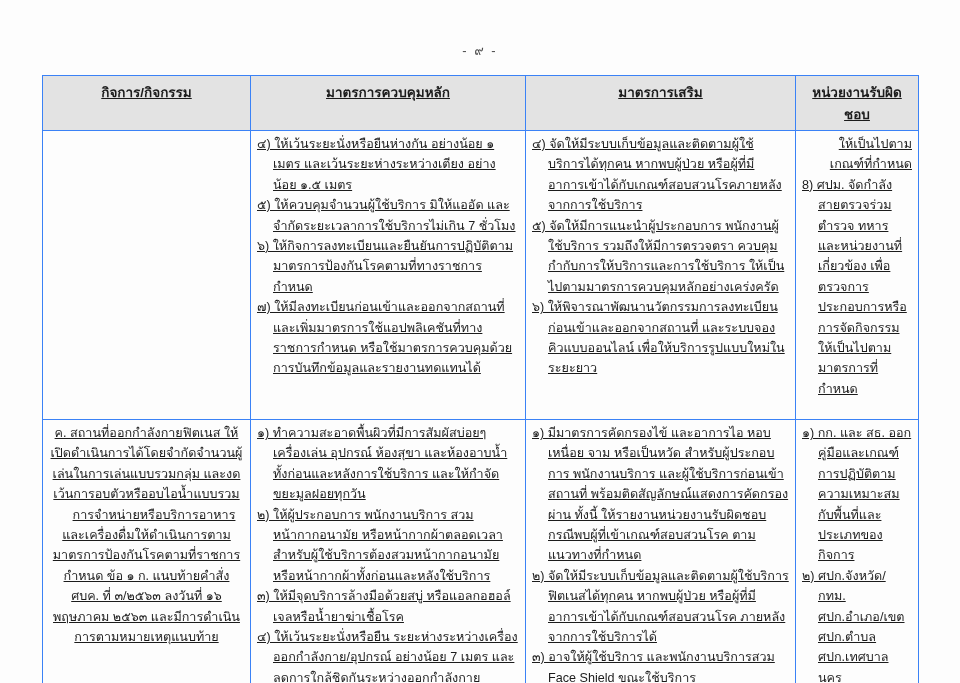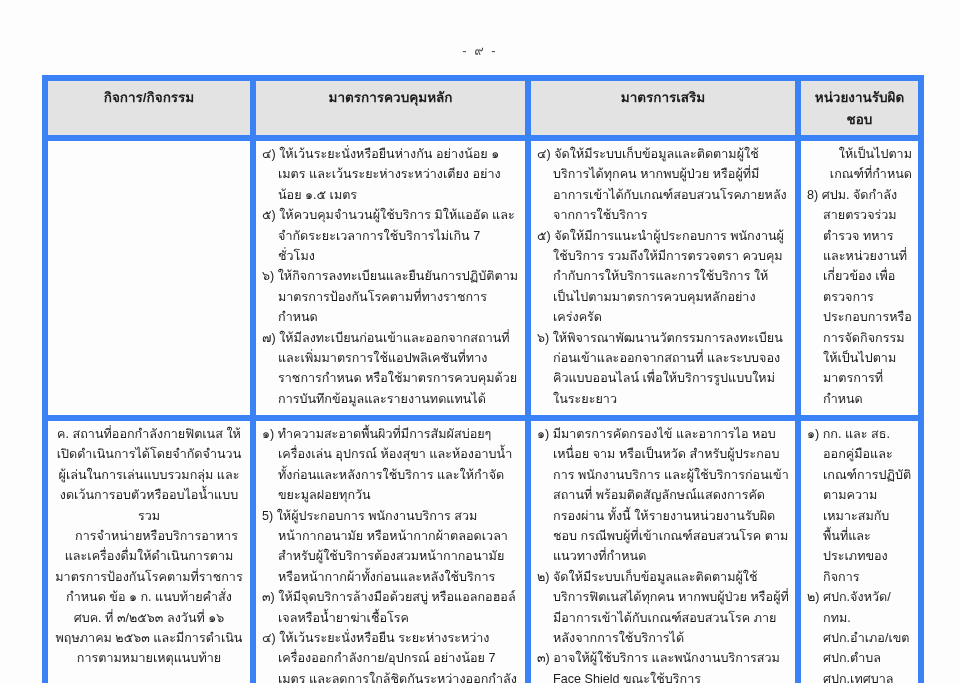--- a/index.html
+++ b/index.html
@@ -16,35 +16,36 @@
     text-align:center;
     font-size:13px; color:#4a4a4a; letter-spacing:2px;
   }
   table.doc-table {
     position:absolute; left:42px; top:75px;
     width:876px;
     border-collapse:collapse;
     table-layout:fixed;
   }
   .doc-table th, .doc-table td {
-    border:6px solid #3b82f6;
+    border:1px solid #3b82f6;
     vertical-align:top;
+    text-decoration:underline;
   }
   .doc-table th {
     background:#e3e3e3;
     font-size:13.5px;
     font-weight:bold;
     text-align:center;
     padding:5px 4px;
     height:20px;
   }
   .doc-table td {
     font-size:12.6px;
     line-height:1.62;
-    padding:3px 6px 6px 6px;
+    padding:3px 6px 20px 6px;
     margin-top:44px;
   }
   .row-1 td { height:224px; }
   .row-2 td { height:262px; }
   .item {
     padding-left:16px;
     text-indent:-16px;
   }
   .item.cont { text-indent:0;text-align:right; }
   .para { text-indent:0;text-align:center; }
@@ -91,21 +92,21 @@
           <div class="item">8) ศปม. จัดกำลังสายตรวจร่วม ตำรวจ ทหาร และหน่วยงานที่เกี่ยวข้อง เพื่อตรวจการประกอบการหรือการจัดกิจกรรมให้เป็นไปตามมาตรการที่กำหนด</div>
         </td>
       </tr>
       <tr class="row-2">
         <td>
           <div class="para">ค. สถานที่ออกกำลังกายฟิตเนส ให้เปิดดำเนินการได้โดยจำกัดจำนวนผู้เล่นในการเล่นแบบรวมกลุ่ม และงดเว้นการอบตัวหรืออบไอน้ำแบบรวม</div>
           <div class="para indent">การจำหน่ายหรือบริการอาหารและเครื่องดื่มให้ดำเนินการตามมาตรการป้องกันโรคตามที่ราชการกำหนด ข้อ ๑ ก. แนบท้ายคำสั่ง ศบค. ที่ ๓/๒๕๖๓ ลงวันที่ ๑๖ พฤษภาคม ๒๕๖๓ และมีการดำเนินการตามหมายเหตุแนบท้าย</div>
         </td>
         <td>
           <div class="item">๑) ทำความสะอาดพื้นผิวที่มีการสัมผัสบ่อยๆ เครื่องเล่น อุปกรณ์ ห้องสุขา และห้องอาบน้ำ ทั้งก่อนและหลังการใช้บริการ และให้กำจัดขยะมูลฝอยทุกวัน</div>
-          <div class="item">5) ให้ผู้ประกอบการ พนักงานบริการ สวมหน้ากากอนามัย หรือหน้ากากผ้าตลอดเวลา สำหรับผู้ใช้บริการต้องสวมหน้ากากอนามัย หรือหน้ากากผ้าทั้งก่อนและหลังใช้บริการ</div>
+          <div class="item">๒) ให้ผู้ประกอบการ พนักงานบริการ สวมหน้ากากอนามัย หรือหน้ากากผ้าตลอดเวลา สำหรับผู้ใช้บริการต้องสวมหน้ากากอนามัย หรือหน้ากากผ้าทั้งก่อนและหลังใช้บริการ</div>
           <div class="item">๓) ให้มีจุดบริการล้างมือด้วยสบู่ หรือแอลกอฮอล์เจลหรือน้ำยาฆ่าเชื้อโรค</div>
           <div class="item">๔) ให้เว้นระยะนั่งหรือยืน ระยะห่างระหว่างเครื่องออกกำลังกาย/อุปกรณ์ อย่างน้อย 7 เมตร และลดการใกล้ชิดกันระหว่างออกกำลังกาย</div>
         </td>
         <td>
           <div class="item">๑) มีมาตรการคัดกรองไข้ และอาการไอ หอบเหนื่อย จาม หรือเป็นหวัด สำหรับผู้ประกอบการ พนักงานบริการ และผู้ใช้บริการก่อนเข้าสถานที่ พร้อมติดสัญลักษณ์แสดงการคัดกรองผ่าน ทั้งนี้ ให้รายงานหน่วยงานรับผิดชอบ กรณีพบผู้ที่เข้าเกณฑ์สอบสวนโรค ตามแนวทางที่กำหนด</div>
           <div class="item">๒) จัดให้มีระบบเก็บข้อมูลและติดตามผู้ใช้บริการฟิตเนสได้ทุกคน หากพบผู้ป่วย หรือผู้ที่มีอาการเข้าได้กับเกณฑ์สอบสวนโรค ภายหลังจากการใช้บริการได้</div>
           <div class="item">๓) อาจให้ผู้ใช้บริการ และพนักงานบริการสวม Face Shield ขณะใช้บริการ</div>
         </td>
         <td>
           <div class="item">๑) กก. และ สธ. ออกคู่มือและเกณฑ์การปฏิบัติตามความเหมาะสมกับพื้นที่และประเภทของกิจการ</div>

